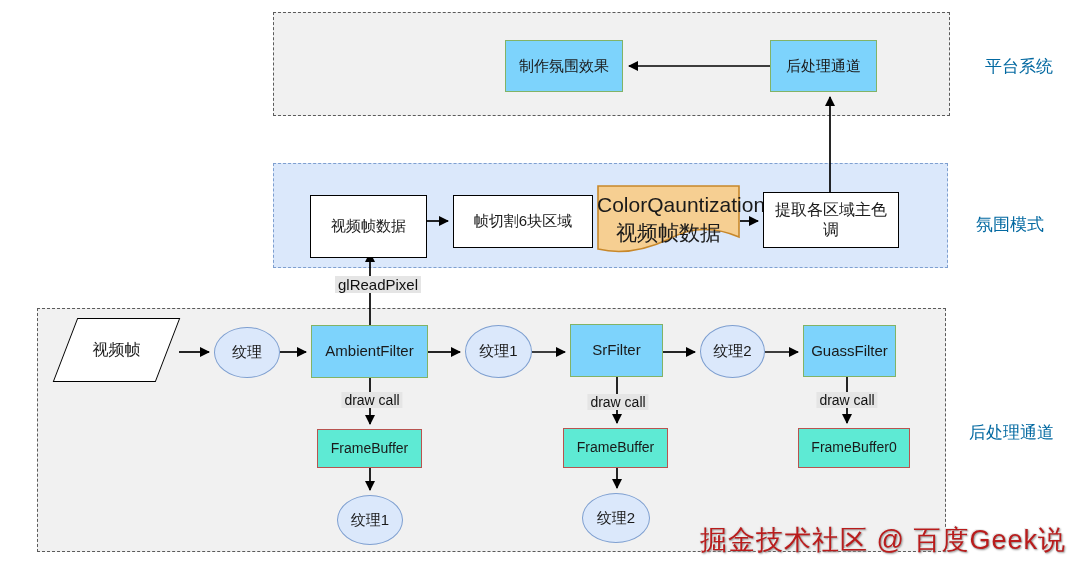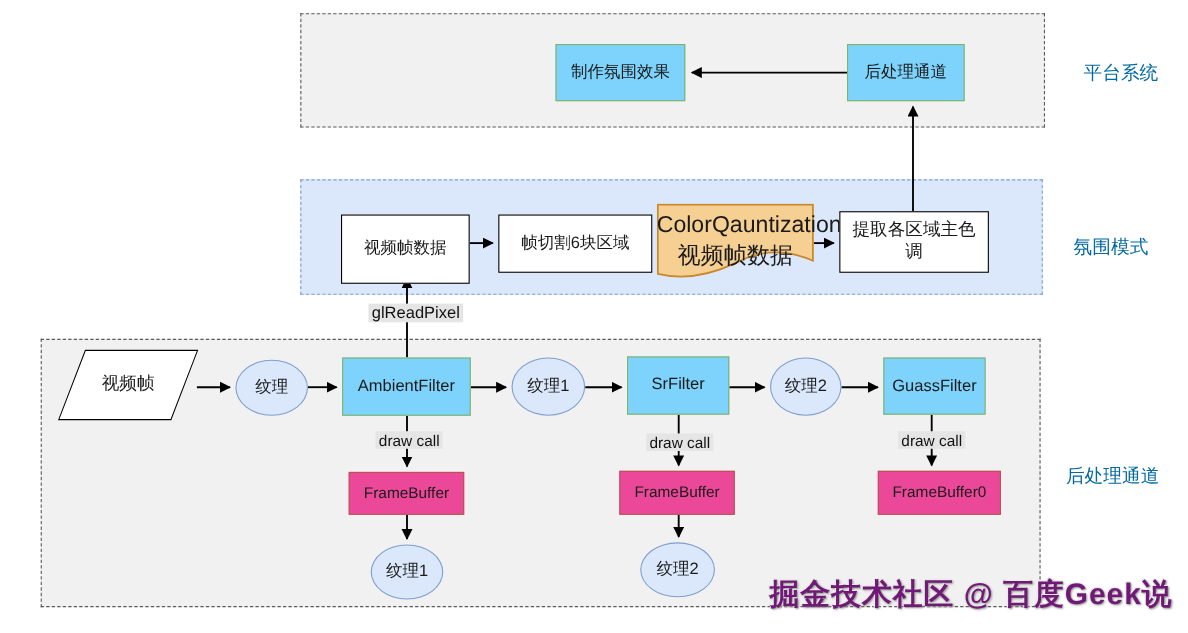--- a/index.html
+++ b/index.html
@@ -10,40 +10,40 @@
   .section{position:absolute;box-sizing:border-box;z-index:0;}
   .sec-gray{background:#f1f1f1;border:1.5px dashed #5b5b5b;}
   .sec-blue{background:#dbe8fb;border:1.5px dashed #7e9fd0;}
   .sec-label{position:absolute;font-size:17px;color:#0369a1;white-space:nowrap;z-index:4;}
   .node{
     position:absolute;box-sizing:border-box;display:flex;align-items:center;justify-content:center;
     text-align:center;font-size:15px;line-height:1.25;z-index:2;
   }
   .box-green{background:#7dd3fc;border:1.5px solid #82b366;}
   .box-white{background:#ffffff;border:1.5px solid #000000;}
-  .box-red{background:#ec4899;border:1.5px solid #b85450;font-size:14px;}
+  .box-red{background:#5eead4;border:1.5px solid #b85450;font-size:14px;}
   .ellipse{background:#dbe8fb;border:1.5px solid #7e9fd0;border-radius:50%;}
   .edge-label{
     position:absolute;background:#e5e5e5;padding:0 3px;font-size:14px;color:#111;
     white-space:nowrap;z-index:3;transform:translateX(-50%);
   }
   #edges{position:absolute;left:0;top:0;z-index:1;}
   .doc-node{z-index:2;position:absolute;}
   .doc-text{
     position:absolute;left:0;top:6px;width:100%;text-align:center;
     font-size:21px;line-height:1.33;z-index:2;
   }
   .para-bg{
     position:absolute;left:13px;right:13px;top:0;bottom:0;
     background:#ffffff;border:1.6px solid #000000;transform:skewX(-21deg);
   }
   .para-text{position:relative;z-index:2;font-size:16px;}
   #watermark{
-    position:absolute;right:14px;top:522px;z-index:5;font-size:27px;font-weight:700;letter-spacing:1px;
-    color:#701a75;white-space:nowrap;
+    position:absolute;right:14px;top:522px;z-index:5;font-size:27px;font-weight:400;letter-spacing:1px;
+    color:#b91c1c;white-space:nowrap;
     text-shadow:-1px -1px 0 #e9e9e9,1px 1px 2px #8f8f8f,0 0 1px #ababab;
   }
 </style>
 </head>
 <body>
 
 <div id="canvas">
 
   <div class="section sec-gray" style="left:273px;top:12px;width:677px;height:104px;"></div>
   <div class="section sec-blue" style="left:273px;top:163px;width:675px;height:105px;"></div>

